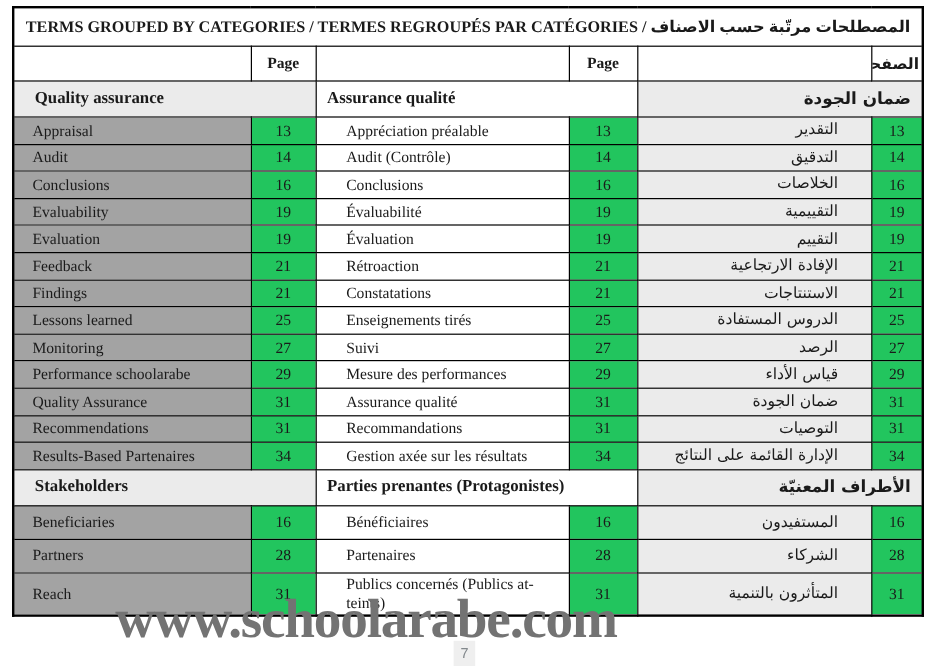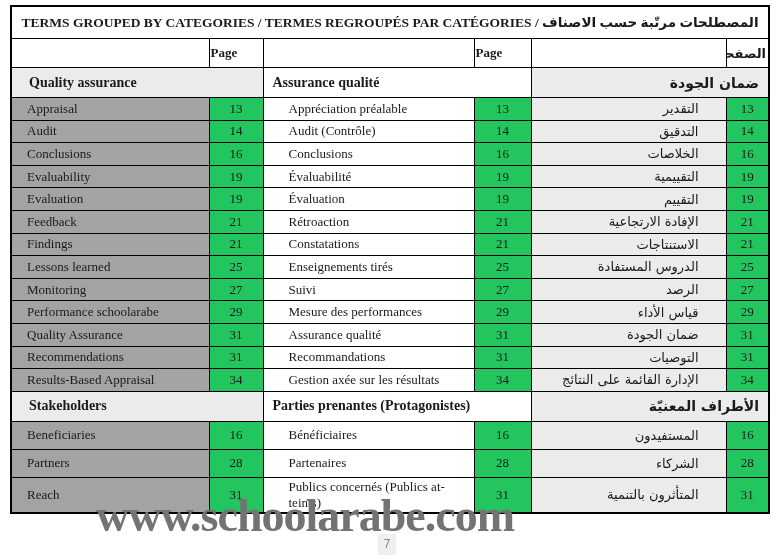--- a/index.html
+++ b/index.html
@@ -23,21 +23,21 @@
     color:#1a1a1a;
     overflow:hidden;
   }
 
   tr.title-row td{
     height:27px;text-align:center;font-weight:bold;font-size:13.5px;
     padding:2px 4px;
     font-family:"Liberation Serif","DejaVu Sans",serif;
   }
   tr.head-row td{height:26px;font-weight:bold;font-size:13px;}
-  .head-page{}
+  .head-page{text-align:center;}
   .head-page-ar{
     text-align:right;padding-right:3px;
     font-family:"DejaVu Sans",sans-serif;font-size:12px;
   }
 
   tr.section-row td{height:27px;font-weight:bold;font-size:14px;}
   .sec-en{background:#ebebeb;padding-left:17px;}
   .sec-fr{background:#ffffff;padding-left:9px;}
   .sec-ar{
     background:#ebebeb;text-align:right;padding-right:9px;
@@ -191,21 +191,21 @@
       </tr>
       <tr class="data-row">
         <td class="t-en">Recommendations</td>
         <td class="p-num">31</td>
         <td class="t-fr">Recommandations</td>
         <td class="p-num">31</td>
         <td class="t-ar" dir="rtl">التوصيات</td>
         <td class="p-num">31</td>
       </tr>
       <tr class="data-row">
-        <td class="t-en">Results-Based Appraisal</td>
+        <td class="t-en">Results-Based Partenaires</td>
         <td class="p-num">34</td>
         <td class="t-fr">Gestion axée sur les résultats</td>
         <td class="p-num">34</td>
         <td class="t-ar" dir="rtl">الإدارة القائمة على النتائج</td>
         <td class="p-num">34</td>
       </tr>
 
       <tr class="section-row">
         <td colspan="2" class="sec-en">Stakeholders</td>
         <td colspan="2" class="sec-fr">Parties prenantes (Protagonistes)</td>

